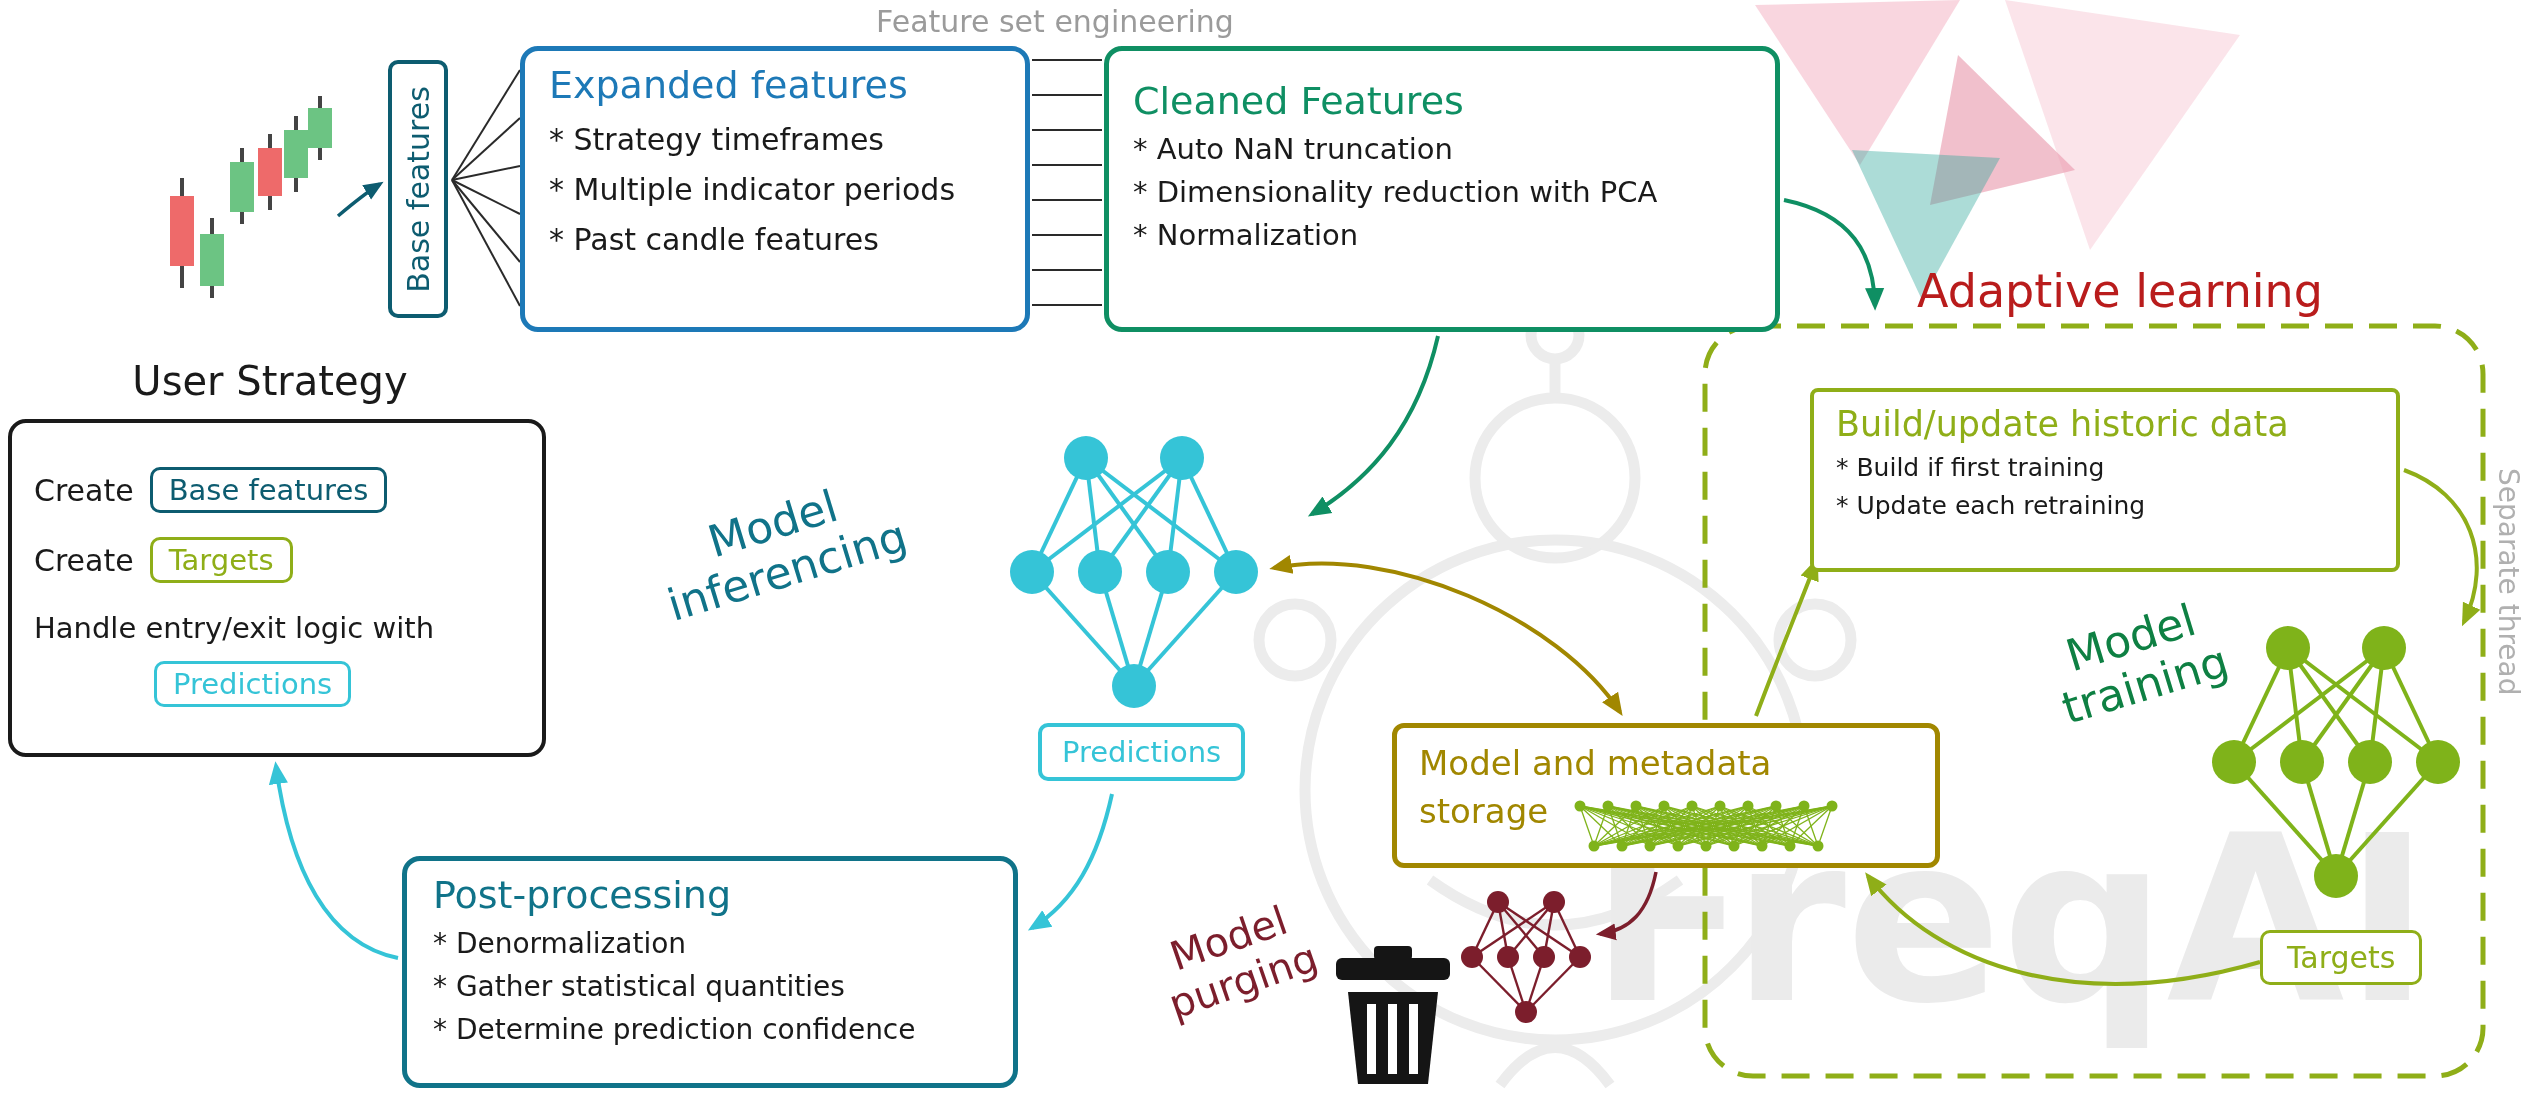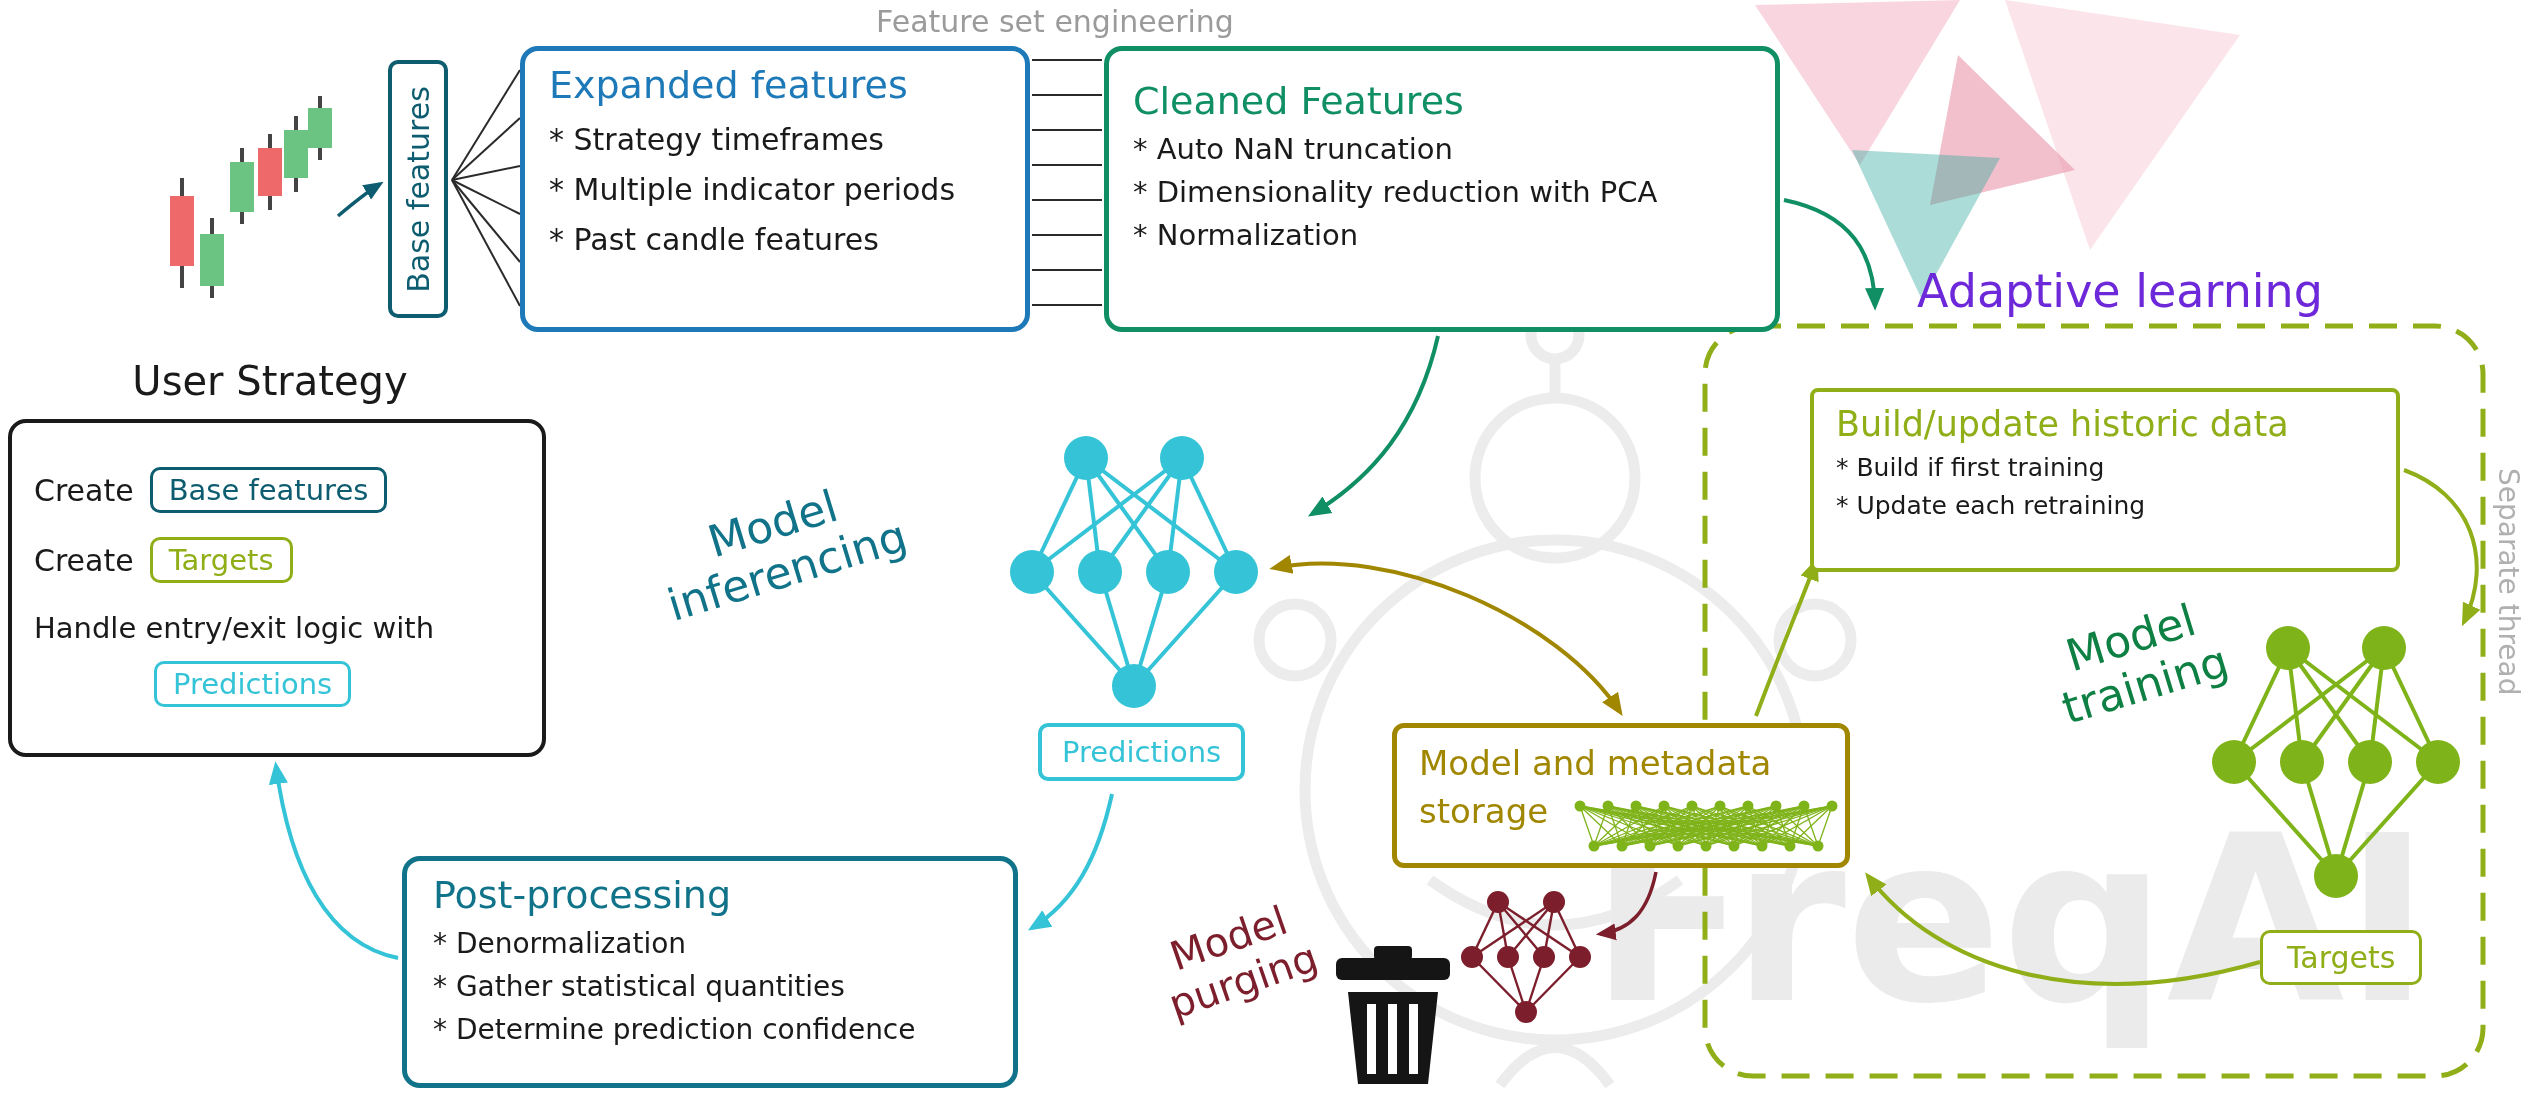--- a/index.html
+++ b/index.html
@@ -23,30 +23,30 @@
   #expanded-box{left:520px;top:46px;width:510px;height:286px;border:5px solid #1d79b7;border-radius:18px;padding:12px 0 0 24px;}
   #expanded-box .title{color:#1d79b7;}
   #expanded-box .items{font-size:30px;}
   #expanded-box .items div{margin-top:15px;}
 
   #cleaned-box{left:1104px;top:46px;width:676px;height:286px;border:5px solid #0f8f63;border-radius:18px;padding:28px 0 0 24px;}
   #cleaned-box .title{color:#0f8f63;}
   #cleaned-box .items{font-size:29px;}
   #cleaned-box .items div{margin-top:9px;}
 
-  #adaptive-title{left:1900px;top:264px;width:440px;text-align:center;font-size:46px;color:#6d28d9;}
+  #adaptive-title{left:1900px;top:264px;width:440px;text-align:center;font-size:46px;color:#b91c1c;}
 
   #build-box{left:1810px;top:388px;width:590px;height:184px;border:4px solid #8fae18;border-radius:8px;padding:12px 0 0 22px;}
   #build-box .title{color:#8fae18;font-size:35px;}
   #build-box .items{font-size:25px;}
   #build-box .items div{margin-top:9px;}
 
   #separate-thread{left:2492px;top:468px;writing-mode:vertical-rl;color:#b0b0b0;font-size:28px;}
 
-  #storage-box{left:1392px;top:723px;width:458px;height:145px;border:5px solid #a18700;border-radius:12px;
+  #storage-box{left:1392px;top:723px;width:548px;height:145px;border:5px solid #a18700;border-radius:12px;
                padding:12px 0 0 22px;font-size:34px;color:#a18700;line-height:1.4;}
 
   #predictions-chip{left:1038px;top:723px;border-color:#35c4d7;color:#35c4d7;font-size:29px;border-width:4px;padding:8px 20px;}
   #targets-chip{left:2260px;top:930px;border-color:#8fae18;color:#8fae18;font-size:30px;padding:7px 24px;}
 
   .rot2{position:absolute;z-index:3;text-align:center;line-height:1.12;}
   #model-inferencing{left:630px;top:498px;width:300px;transform:rotate(-17deg);color:#107389;font-size:44px;}
   #model-training{left:2018px;top:612px;width:240px;transform:rotate(-17deg);color:#0e8043;font-size:44px;}
   #model-purging{left:1126px;top:915px;width:220px;transform:rotate(-19deg);color:#7c1e2c;font-size:40px;}
 

